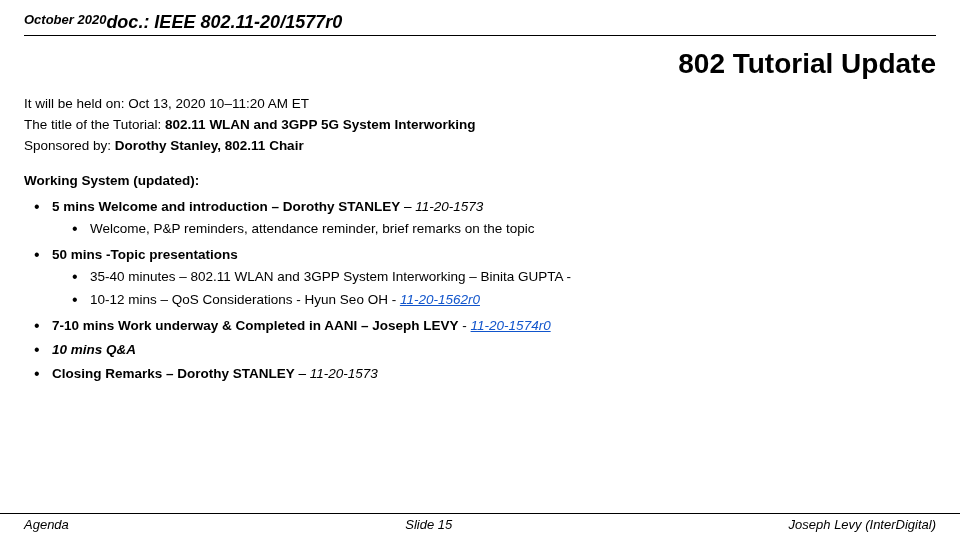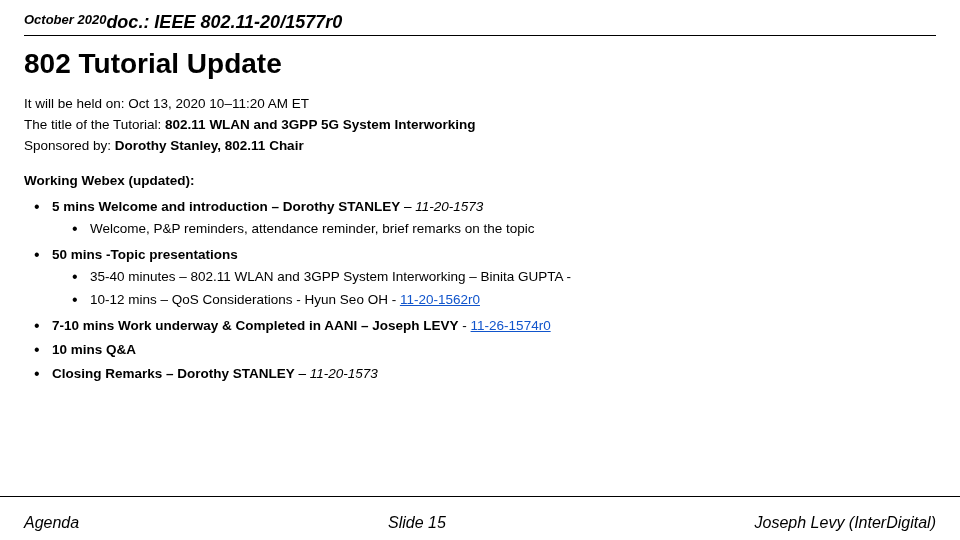--- a/index.html
+++ b/index.html
@@ -30,21 +30,21 @@
       font-size: 13px;
       font-style: italic;
       font-weight: bold;
     }
     .header-right {
       font-size: 18px;
       font-style: italic;
       font-weight: bold;
     }
     .slide-title {
-      text-align: left;
+      text-align: right;
       font-size: 28px;
       font-weight: bold;
       margin: 12px 0 14px 0;
     }
     .intro-section {
       margin-bottom: 14px;
       line-height: 1.55;
     }
     .intro-section p {
       font-size: 13.5px;
@@ -90,32 +90,33 @@
       margin-bottom: 2px;
     }
     .sub-bullet {
       min-width: 18px;
       font-size: 16px;
       line-height: 1.3;
     }
     .link-style {
       color: #1155cc;
       text-decoration: underline;
+      font-style: italic;
     }
     .footer-bar {
       position: absolute;
       bottom: 8px;
       left: 0;
       right: 0;
       display: flex;
       justify-content: space-between;
       align-items: center;
       border-top: 1px solid #000;
-      padding: 17px 24px 0 24px;
-      font-size: 16px;
+      padding: 3px 24px 0 24px;
+      font-size: 13px;
       font-style: italic;
     }
   </style>
 </head>
 <body>
 
 <div class="slide">
 
   <div class="header-bar">
     <span class="header-left">October 2020</span>
@@ -130,21 +131,21 @@
     </p>
     <p>
       <span>The title of the Tutorial: </span><span class="bold-text">802.11 WLAN and 3GPP 5G System Interworking</span>
     </p>
     <p>
       <span>Sponsored by: </span><span class="bold-text">Dorothy Stanley, 802.11 Chair</span>
     </p>
   </div>
 
   <div class="agenda-section">
-    <div class="agenda-title">Working Webex (updated):</div>
+    <div class="agenda-title">Working System (updated):</div>
     <ul class="agenda-list">
 
       <li>
         <span class="bullet">•</span>
         <div class="item-content">
           <span style="font-weight:bold;">5 mins Welcome and introduction – Dorothy STANLEY</span><span style="font-style:italic;"> – 11-20-1573</span>
           <ul class="sub-list">
             <li>
               <span class="sub-bullet">•</span>
               <span>Welcome, P&amp;P reminders, attendance reminder, brief remarks on the topic</span>
@@ -166,28 +167,28 @@
               <span class="sub-bullet">•</span>
               <span>10-12 mins – QoS Considerations - Hyun Seo OH - <span class="link-style">11-20-1562r0</span></span>
             </li>
           </ul>
         </div>
       </li>
 
       <li>
         <span class="bullet">•</span>
         <div class="item-content">
-          <span style="font-weight:bold;margin-top:20px;">7-10 mins Work underway &amp; Completed in AANI – Joseph LEVY</span><span> - <span class="link-style">11-26-1574r0</span></span>
-        </div>
-      </li>
-
-      <li>
-        <span class="bullet">•</span>
-        <div class="item-content">
-          <span style="font-weight:bold;">10 mins Q&amp;A</span>
+          <span style="font-weight:bold;margin-top:20px;">7-10 mins Work underway &amp; Completed in AANI – Joseph LEVY</span><span> - <span class="link-style">11-20-1574r0</span></span>
+        </div>
+      </li>
+
+      <li>
+        <span class="bullet">•</span>
+        <div class="item-content">
+          <span style="font-weight:bold;font-style:italic;">10 mins Q&amp;A</span>
         </div>
       </li>
 
       <li>
         <span class="bullet">•</span>
         <div class="item-content">
           <span style="font-weight:bold;">Closing Remarks – Dorothy STANLEY</span><span style="font-style:italic;"> – 11-20-1573</span>
         </div>
       </li>
 

